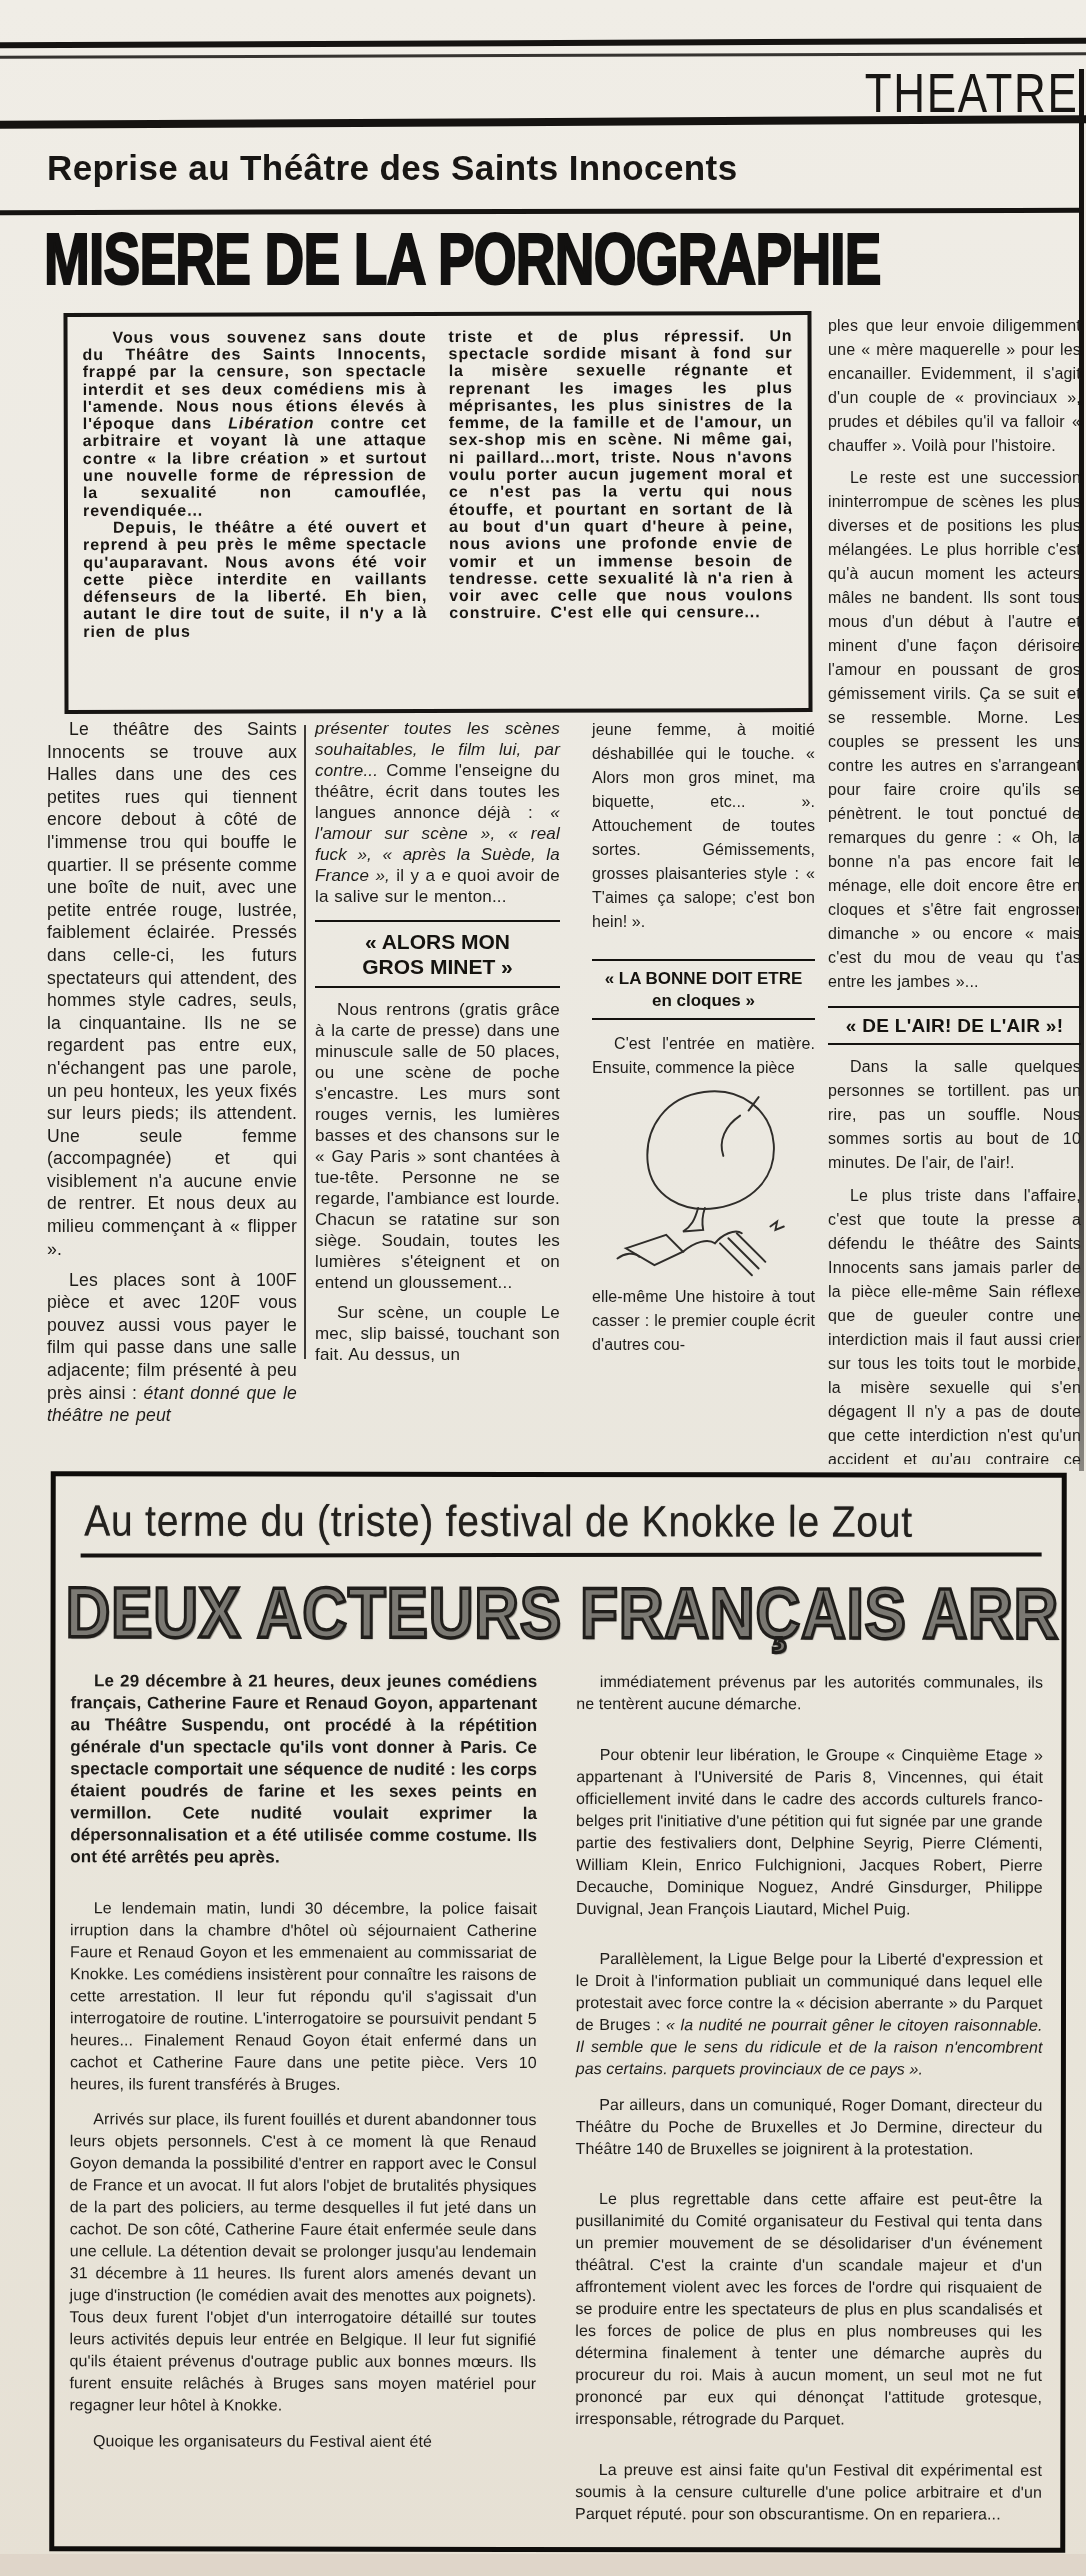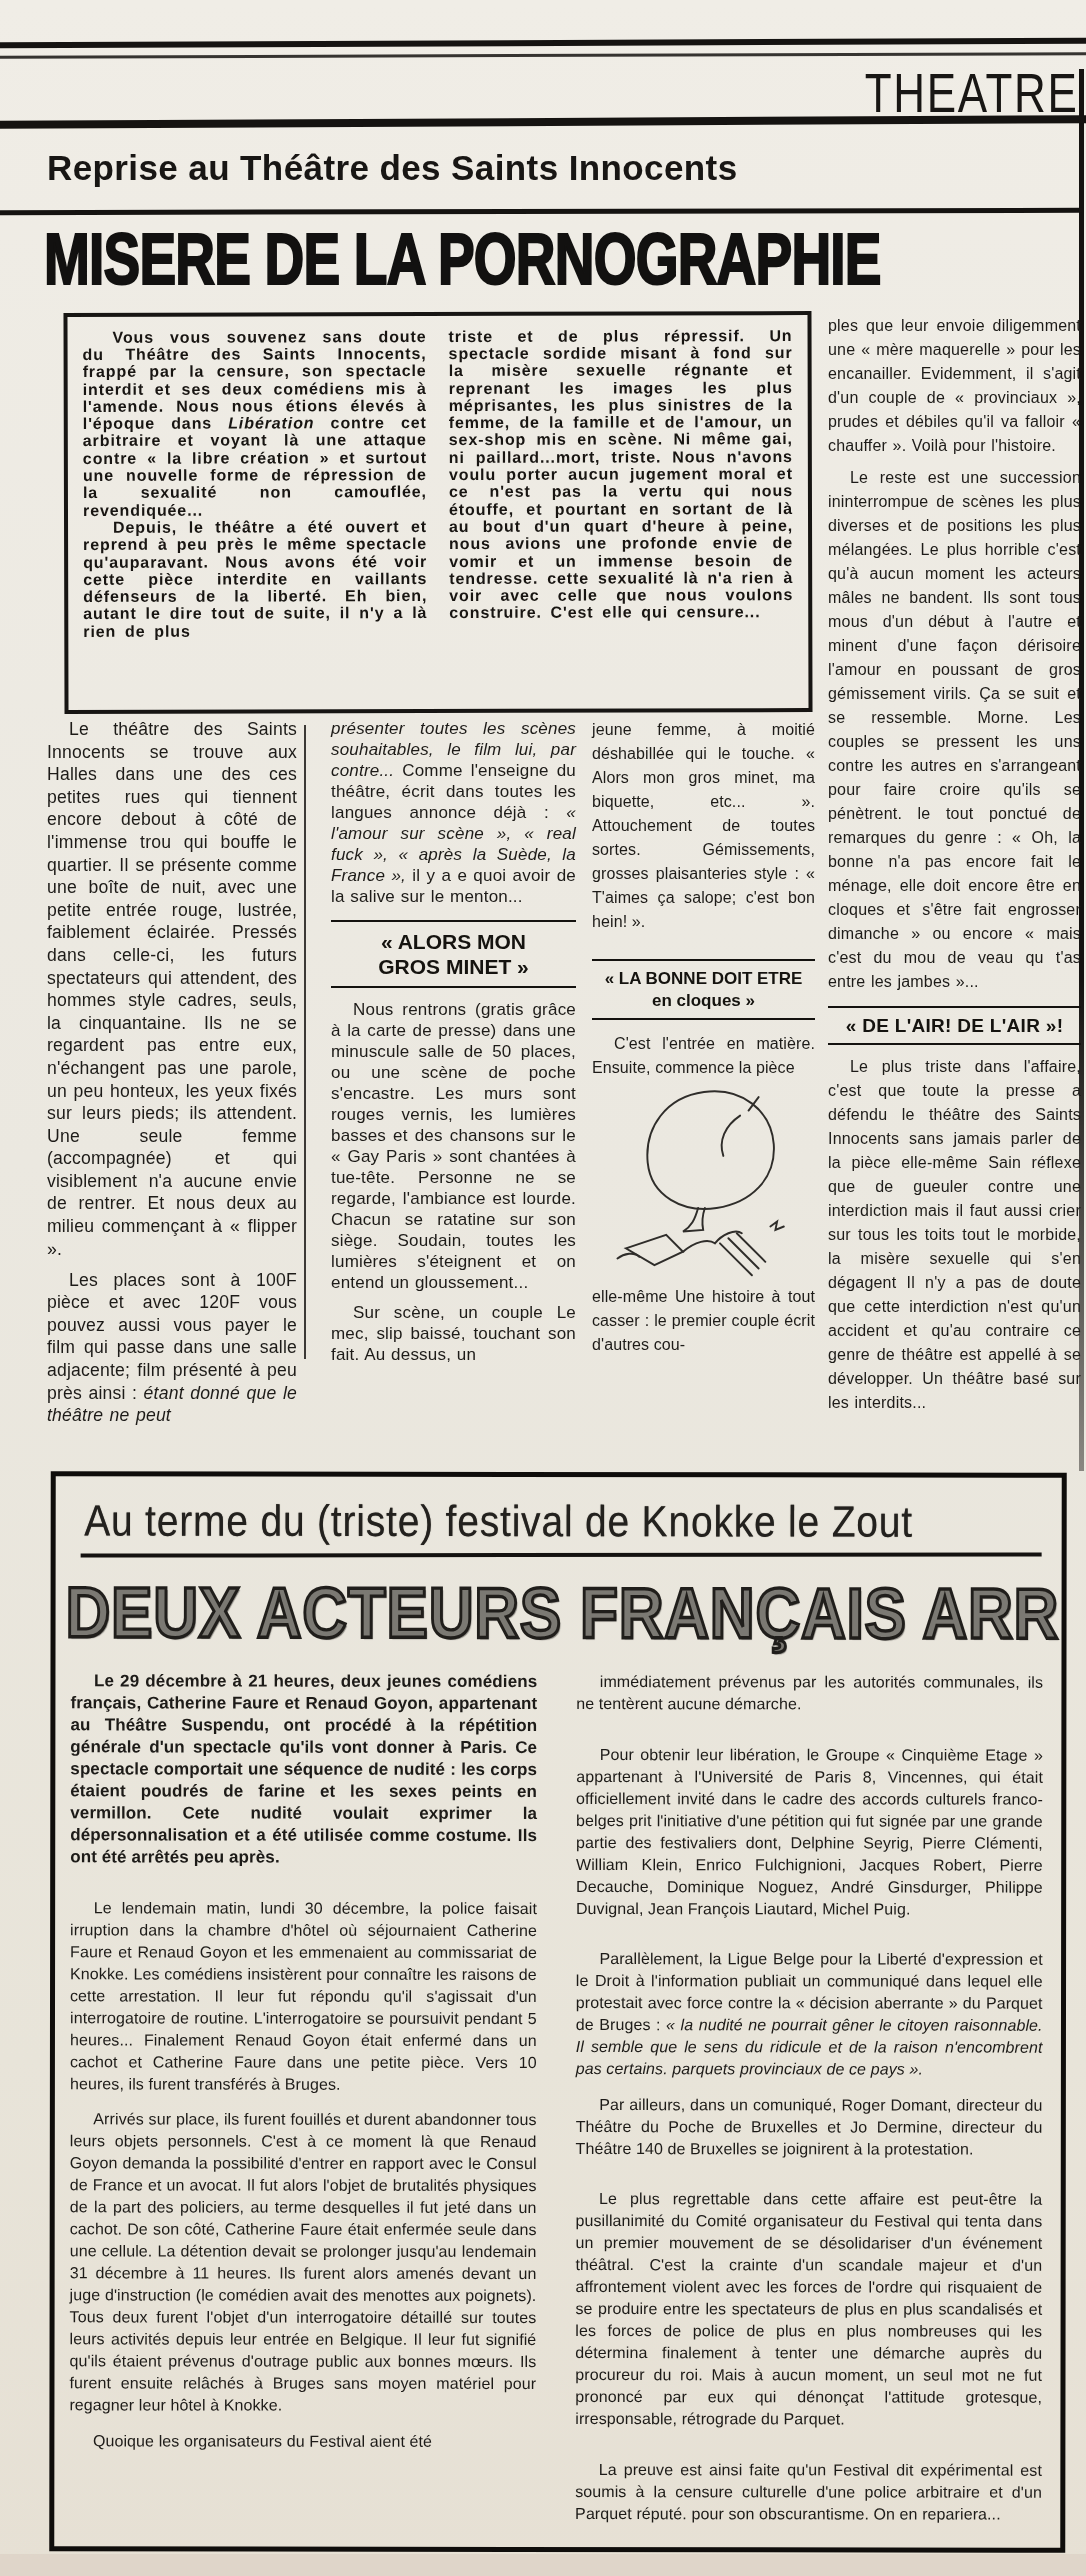--- a/index.html
+++ b/index.html
@@ -27,21 +27,21 @@
   .ind-s{text-indent:22px;}
   i{font-style:italic;}
   .col4{position:absolute;left:828px;top:314px;width:253px;height:1150px;overflow:hidden;}
   .bp{margin:0 0 8.4px;font-size:16px;line-height:24px;text-align:justify;letter-spacing:0.2px;word-spacing:0.8px;}
   .subhead{border-top:2.5px solid #14120f;border-bottom:2.5px solid #14120f;text-align:center;
            font-weight:bold;padding:6.7px 1.7px;margin:11.7px 0 10px;color:#15130f;}
   .sh4{font-size:19px;letter-spacing:0.3px;}
   .lower{position:absolute;left:47px;top:718px;width:770px;height:756px;overflow:hidden;}
   .lcol{position:absolute;top:0;}
   .lcol1{left:0;width:250px;}
-  .lcol2{left:268px;width:245px;margin-left:16px;}
+  .lcol2{left:268px;width:245px;}
   .lcol3{left:545px;width:223px;}
   .vrule1{position:absolute;left:257px;top:6.7px;width:1.7px;height:634px;background:#3c3936;}
   .lcol1 p{margin:0 0 8.4px;font-size:17.6px;line-height:22.6px;text-align:justify;letter-spacing:0.2px;word-spacing:1.3px;}
   .lcol2 p{margin:0 0 8.4px;font-size:17px;line-height:21px;text-align:justify;letter-spacing:0.2px;word-spacing:0.8px;}
   .lcol3 p{margin:0 0 6.7px;font-size:16px;line-height:24px;text-align:justify;letter-spacing:0.1px;}
   .sh2{font-size:21px;line-height:25px;margin:13.4px 0 11.7px;}
   .sh3{font-size:17px;line-height:22px;margin:25px 0 11.7px;}
   .illu{display:block;margin:6.7px auto 3.4px;}
   .art2{position:absolute;left:50px;top:1472px;width:1016px;height:1080px;border:5.9px solid #0f0d0b;
         box-sizing:border-box;transform:rotate(0.08deg);overflow:hidden;}
@@ -82,20 +82,21 @@
     </div>
     <div class="ib-col">
       <p class="ib-p">triste et de plus répressif. Un spectacle sordide misant à fond sur la misère sexuelle régnante et reprenant les images les plus méprisantes, les plus sinistres de la femme, de la famille et de l'amour, un sex-shop mis en scène. Ni même gai, ni paillard...mort, triste. Nous n'avons voulu porter aucun jugement moral et ce n'est pas la vertu qui nous étouffe, et pourtant en sortant de là au bout d'un quart d'heure à peine, nous avions une profonde envie de vomir et un immense besoin de tendresse. cette sexualité là n'a rien à voir avec celle que nous voulons construire. C'est elle qui censure...</p>
     </div>
   </div>
 
   <div class="col4">
     <p class="bp">ples que leur envoie diligemment une « mère maquerelle » pour les encanailler. Evidemment, il s'agit d'un couple de « provinciaux », prudes et débiles qu'il va falloir « chauffer ». Voilà pour l'histoire.</p>
     <p class="bp ind-s">Le reste est une succession ininterrompue de scènes les plus diverses et de positions les plus mélangées. Le plus horrible c'est qu'à aucun moment les acteurs mâles ne bandent. Ils sont tous mous d'un début à l'autre et minent d'une façon dérisoire l'amour en poussant de gros gémissement virils. Ça se suit et se ressemble. Morne. Les couples se pressent les uns contre les autres en s'arrangeant pour faire croire qu'ils se pénètrent. le tout ponctué de remarques du genre : « Oh, la bonne n'a pas encore fait le ménage, elle doit encore être en cloques et s'être fait engrosser dimanche » ou encore « mais c'est du mou de veau qu t'as entre les jambes »...</p>
     <div class="subhead sh4">« DE L'AIR! DE L'AIR »!</div>
+    <p class="bp ind-s">Dans la salle quelques personnes se tortillent. pas un rire, pas un souffle. Nous sommes sortis au bout de 10 minutes. De l'air, de l'air!.</p>
     <p class="bp ind-s">Le plus triste dans l'affaire, c'est que toute la presse a défendu le théâtre des Saints Innocents sans jamais parler de la pièce elle-même Sain réflexe que de gueuler contre une interdiction mais il faut aussi crier sur tous les toits tout le morbide, la misère sexuelle qui s'en dégagent Il n'y a pas de doute que cette interdiction n'est qu'un accident et qu'au contraire ce genre de théâtre est appellé à se développer. Un théâtre basé sur les interdits...</p>
   </div>
 
   <div class="lower">
     <div class="vrule1"></div>
 
     <div class="lcol lcol1">
       <p class="ind-s">Le théâtre des Saints Innocents se trouve aux Halles dans une des ces petites rues qui tiennent encore debout à côté de l'immense trou qui bouffe le quartier. Il se présente comme une boîte de nuit, avec une petite entrée rouge, lustrée, faiblement éclairée. Pressés dans celle-ci, les futurs spectateurs qui attendent, des hommes style cadres, seuls, la cinquantaine. Ils ne se regardent pas entre eux, n'échangent pas une parole, un peu honteux, les yeux fixés sur leurs pieds; ils attendent. Une seule femme (accompagnée) et qui visiblement n'a aucune envie de rentrer. Et nous deux au milieu commençant à « flipper ».</p>
       <p class="ind-s"><span>Les places sont à 100F pièce et avec 120F vous pouvez aussi vous payer le film qui passe dans une salle adjacente; film présenté à peu près ainsi : </span><i>étant donné que le théâtre ne peut</i></p>
     </div>

